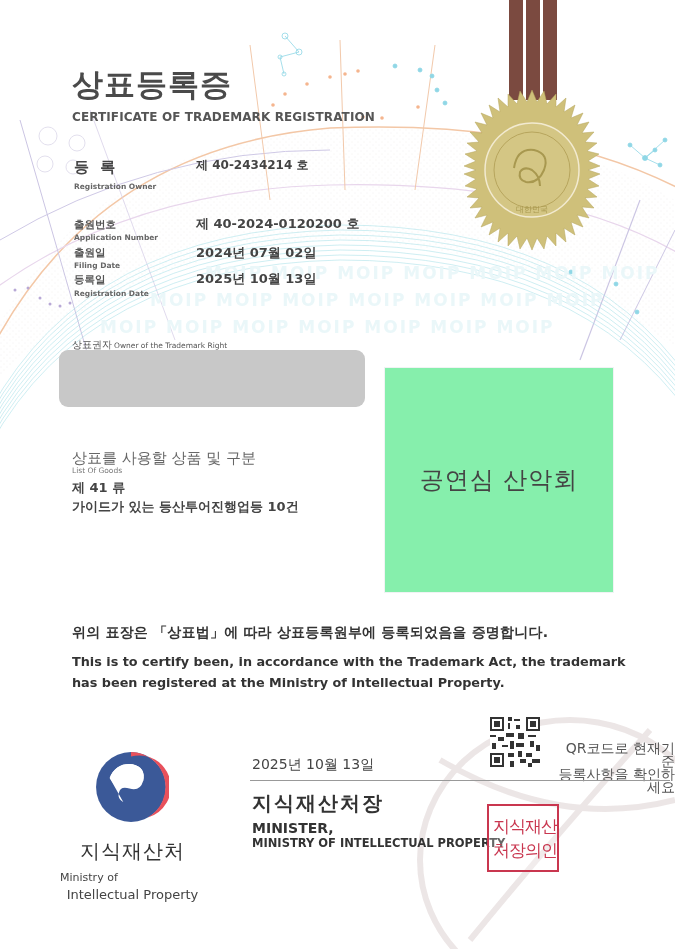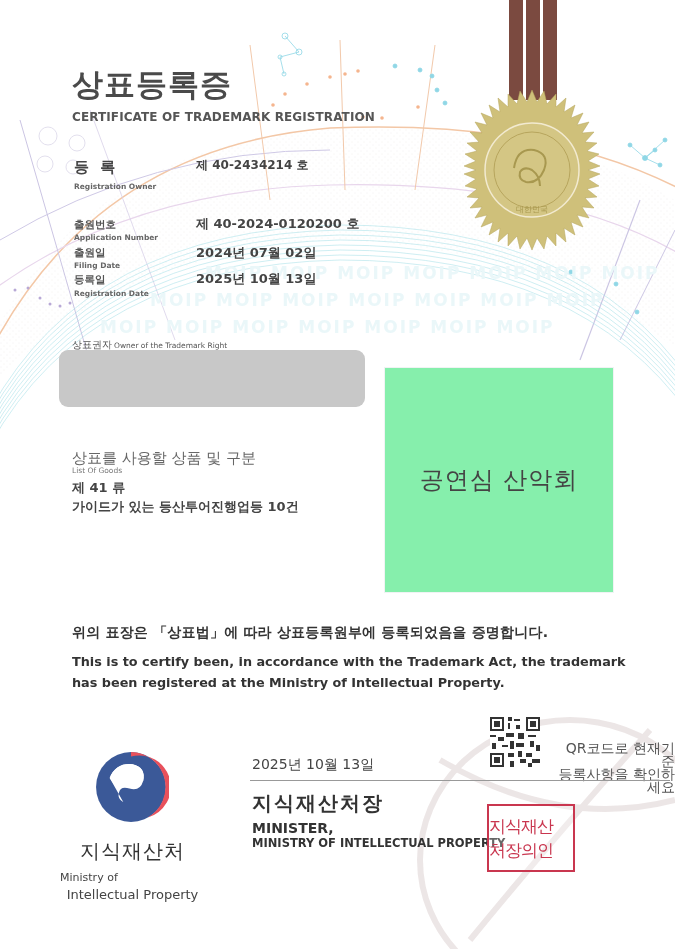--- a/index.html
+++ b/index.html
@@ -39,22 +39,22 @@
 
     .qr { left:490px; top:717px; width:50px; height:50px; }
     .qr-text { left:556px; top:742px; font-size:14px; color:#555; text-align:right; line-height:13px; }
 
     .issue-date { left:252px; top:756px; font-size:14px; color:#444; }
     .sig-line { left:250px; top:780px; width:420px; height:1px; background:#999; }
     .minister-ko { left:252px; top:790px; font-size:20px; font-weight:bold; color:#333; letter-spacing:2px; }
     .minister-en1 { left:252px; top:820px; font-size:14px; font-weight:bold; color:#333; }
     .minister-en2 { left:252px; top:836px; font-size:11.5px; font-weight:bold; color:#333;text-align:right; }
 
-    .seal { left:487px; top:804px; width:88px; height:68px; border:2.5px solid #c9364f; color:#c9364f;
-            box-sizing:border-box; display:flex; flex-direction:column; align-items:flex-start; justify-content:center;
+    .seal { left:487px; top:804px; width:72px; height:68px; border:2.5px solid #c9364f; color:#c9364f;
+            box-sizing:border-box; display:flex; flex-direction:column; align-items:flex-end; justify-content:center;
             font-size:17px; line-height:24px; letter-spacing:-1px; background:rgba(255,255,255,0.25); }
 
     .logo { left:93px; top:749px; width:76px; height:76px; }
     .logo-ko { left:60px; top:838px; width:145px; text-align:center; font-size:20px; color:#333; letter-spacing:1px; }
     .logo-en1 { left:60px; top:871px; width:145px; font-size:11px; color:#444; }
     .logo-en2 { left:60px; top:887px; width:145px; text-align:center; font-size:13px; color:#444; }
 
     .ribbon { top:0; width:14px; height:100px; background:#7b4a40; }
     .medal { left:452px; top:90px; width:160px; height:160px; }
   </style>

